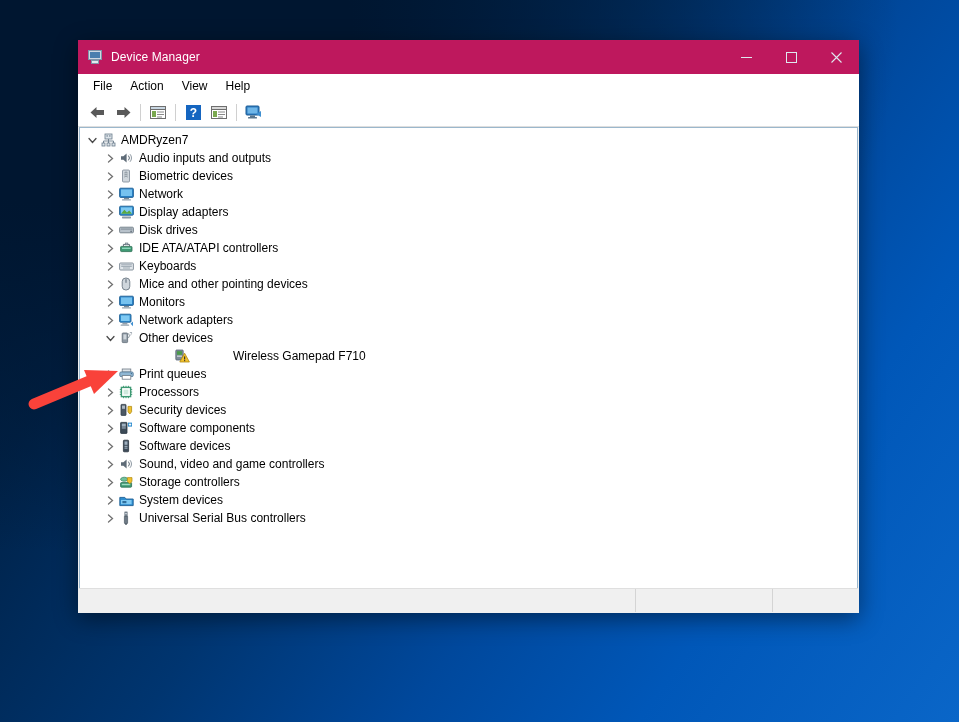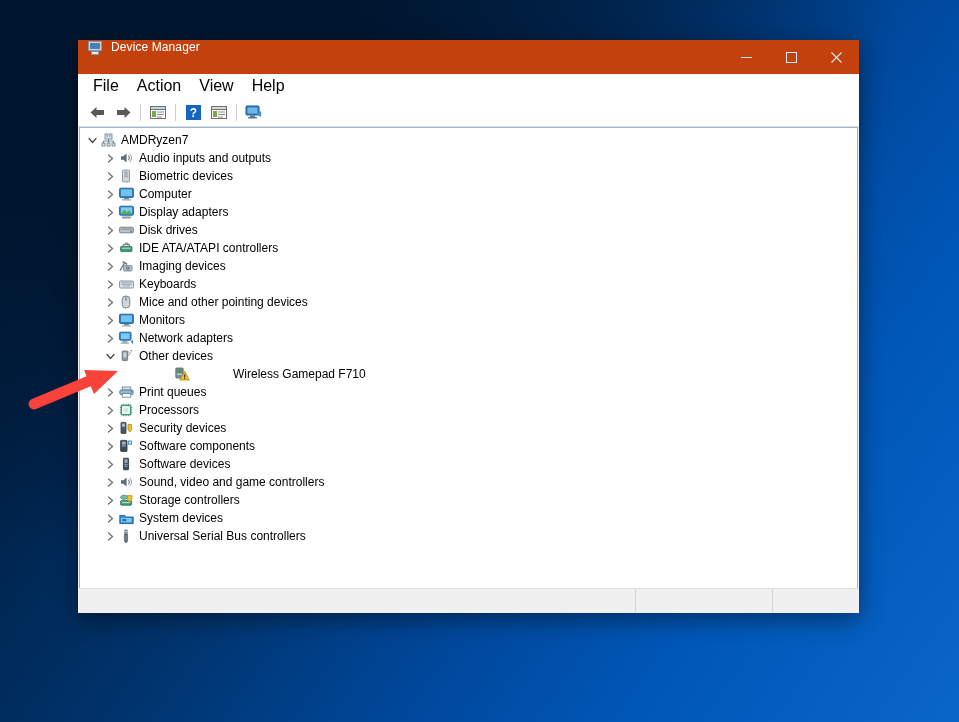--- a/index.html
+++ b/index.html
@@ -32,22 +32,22 @@
     left: 78px; top: 40px;
     width: 781px; height: 573px;
     background: #f0f0f0;
     box-shadow: 0 6px 22px rgba(0,0,0,.45);
     display: flex; flex-direction: column;
   }
 
   
   .titlebar {
     height: 34px; flex: 0 0 34px;
-    background: #c2410c;
-    display: flex; align-items: flex-start;
+    background: #be185d;
+    display: flex; align-items: center;
     position: relative;
   }
   .title-icon {
     width: 16px; height: 16px;
     margin-left: 9px; margin-right: 8px;
     position: relative; flex: 0 0 16px;
   }
   .title-icon .tbody {
     position: absolute; left: 1px; top: 1px;
     width: 14px; height: 10px;
@@ -81,21 +81,21 @@
 
   
   .menubar {
     height: 24px; flex: 0 0 24px;
     background: #ffffff;
     display: flex; align-items: center;
     padding-left: 6px;
     border-bottom: 1px solid #ffffff;
   }
   .menu-item {
-    font-size: 16px; color: #000000;
+    font-size: 12px; color: #000000;
     padding: 3px 9px;
     line-height: 14px;
   }
 
   
   .toolbar {
     height: 27px; flex: 0 0 27px;
     background: #ffffff;
     display: flex; align-items: center;
     padding-left: 6px;
@@ -327,21 +327,21 @@
               </svg>
             </span>
             <span class="tico">
               <svg width="15" height="14" viewBox="0 0 15 14">
                 <rect x="0.6" y="1.2" width="13.8" height="9.2" rx="1" fill="#2a82c8" stroke="#1d5e93" stroke-width=".9"></rect>
                 <rect x="2" y="2.4" width="11" height="6.6" fill="#76c2ef"></rect>
                 <rect x="5" y="11" width="5" height="1.3" fill="#7d8b97"></rect>
                 <rect x="3" y="12.2" width="9" height="1.3" rx=".5" fill="#94a2ae"></rect>
               </svg>
             </span>
-            <span class="lbl">Computer</span>
+            <span class="lbl">Network</span>
           </div>
           <div class="row indent-1">
             <span class="chev">
               <svg width="9" height="9" viewBox="0 0 9 9">
                 <path d="M2.5 1 L6.5 4.5 L2.5 8" stroke="#717171" stroke-width="1.3" fill="none" stroke-linecap="round"></path>
               </svg>
             </span>
             <span class="tico">
               <svg width="15" height="14" viewBox="0 0 15 14">
                 <rect x="0.6" y="1.2" width="13.8" height="9" rx="1" fill="#2f8ed0" stroke="#1d5e93" stroke-width=".9"></rect>
@@ -375,37 +375,20 @@
             </span>
             <span class="tico">
               <svg width="15" height="12" viewBox="0 0 15 12">
                 <rect x="1.6" y="4.4" width="11.4" height="5.2" rx=".8" fill="#3f9a74" stroke="#2a6d51" stroke-width=".8"></rect>
                 <rect x="3" y="5.6" width="8.6" height="1.4" fill="#8fd5bb"></rect>
                 <path d="M4.4 4.4 v-2 h6 v2" stroke="#5f6b76" stroke-width="1" fill="none"></path>
                 <rect x="6.4" y="1" width="2.4" height="1.8" fill="#b8c2cb" stroke="#6e7a85" stroke-width=".7"></rect>
               </svg>
             </span>
             <span class="lbl">IDE ATA/ATAPI controllers</span>
-          </div>
-          <div class="row indent-1">
-            <span class="chev">
-              <svg width="9" height="9" viewBox="0 0 9 9">
-                <path d="M2.5 1 L6.5 4.5 L2.5 8" stroke="#717171" stroke-width="1.3" fill="none" stroke-linecap="round"></path>
-              </svg>
-            </span>
-            <span class="tico">
-              <svg width="15" height="13" viewBox="0 0 15 13">
-                <rect x="4.6" y="5.6" width="8.4" height="5.4" rx="1" fill="#b8c2cb" stroke="#6e7a85" stroke-width=".8"></rect>
-                <circle cx="8.8" cy="8.3" r="1.8" fill="#5f6b76"></circle>
-                <circle cx="8.8" cy="8.3" r=".8" fill="#cfd6dc"></circle>
-                <path d="M1 10.6 L5.4 3.2" stroke="#6e7a85" stroke-width="1.3" fill="none"></path>
-                <path d="M4.2 2 L7.6 4" stroke="#6e7a85" stroke-width="1.6" fill="none" stroke-linecap="round"></path>
-              </svg>
-            </span>
-            <span class="lbl">Imaging devices</span>
           </div>
           <div class="row indent-1">
             <span class="chev">
               <svg width="9" height="9" viewBox="0 0 9 9">
                 <path d="M2.5 1 L6.5 4.5 L2.5 8" stroke="#717171" stroke-width="1.3" fill="none" stroke-linecap="round"></path>
               </svg>
             </span>
             <span class="tico">
               <svg width="15" height="11" viewBox="0 0 15 11">
                 <rect x="0.6" y="2" width="13.8" height="7" rx="1" fill="#e2e7ec" stroke="#7c8894" stroke-width=".9"></rect>

